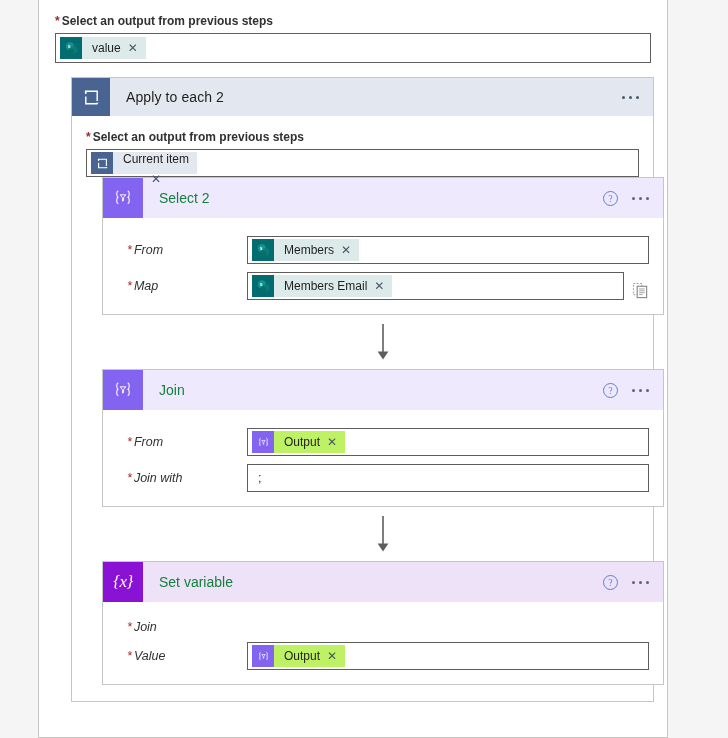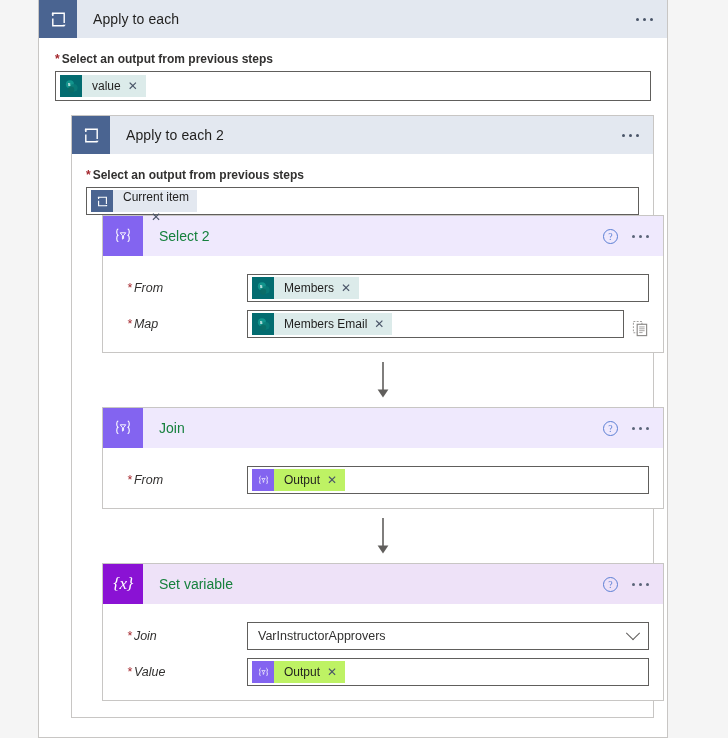--- a/index.html
+++ b/index.html
@@ -256,38 +256,20 @@
     width: 583px;
   }
   #inner-scope .scope-body { padding: 14px 14px 16px 14px; }
   .inner-actions { margin-left: 16px; width: 562px; }
 </style>
 </head>
 <body>
 
 <div class="scope" id="outer-scope">
 
-  <div class="scope-header">
-    <div class="scope-icon">
-      <svg width="19" height="19" viewBox="0 0 20 20" fill="none" aria-hidden="true">
-        <path d="M4 6.2V3.5h12v10.2" stroke="#ffffff" stroke-width="1.5" fill="none"></path>
-        <path d="M16 16.5H4V9" stroke="#ffffff" stroke-width="1.5" fill="none"></path>
-        <path d="M2.4 4.6 4 2.6l1.6 2" fill="#ffffff"></path>
-        <path d="M14.4 15.4 16 17.4l1.6-2" fill="#ffffff"></path>
-      </svg>
-    </div>
-    <div class="scope-title">Apply to each</div>
-    <div class="header-actions">
-      <div class="ellipsis dark">
-          <i></i>
-          <i></i>
-          <i></i>
-        </div>
-    </div>
-  </div>
 
   <div class="scope-body">
     <div class="req-label">
       <span class="req-star">*</span><span>Select an output from previous steps</span>
     </div>
     <div class="inputbox tall">
       <span class="token sp">
         <span class="token-icon">
           <svg width="15" height="15" viewBox="0 0 16 16" aria-hidden="true">
             <circle cx="6.3" cy="5.6" r="4.3" fill="#12948c"></circle>
@@ -470,20 +452,30 @@
                       </span>
                       <span class="token-body">
                         <span class="token-label">Output</span>
                         <span class="token-x">✕</span>
                       </span>
                     </span>
                   </div>
                 </div>
               </div>
 
+              <div class="field-row">
+                <div class="field-label">
+                  <span class="req-star">*</span><span>Join with</span>
+                </div>
+                <div class="field-control">
+                  <div class="inputbox">
+                    <span class="plain-text">;</span>
+                  </div>
+                </div>
+              </div>
 
             </div>
           </div>
 
           <div class="connector">
             <svg width="14" height="38" viewBox="0 0 14 38" aria-hidden="true">
               <line x1="7" y1="0" x2="7" y2="29" stroke="#605e5c" stroke-width="1.6"></line>
               <path d="M1.6 27.5 7 35.5l5.4-8z" fill="#605e5c"></path>
             </svg>
           </div>
@@ -499,26 +491,20 @@
                     <i></i>
                     <i></i>
                   </div>
               </div>
             </div>
             <div class="action-body">
 
               <div class="field-row">
                 <div class="field-label">
                   <span class="req-star">*</span><span>Join</span>
-                </div>
-                <div class="field-control">
-                  <div class="inputbox">
-                    <span class="plain-text">VarInstructorApprovers</span>
-                    <span class="chevron"></span>
-                  </div>
                 </div>
               </div>
 
               <div class="field-row">
                 <div class="field-label">
                   <span class="req-star">*</span><span>Value</span>
                 </div>
                 <div class="field-control">
                   <div class="inputbox">
                     <span class="token ds">

